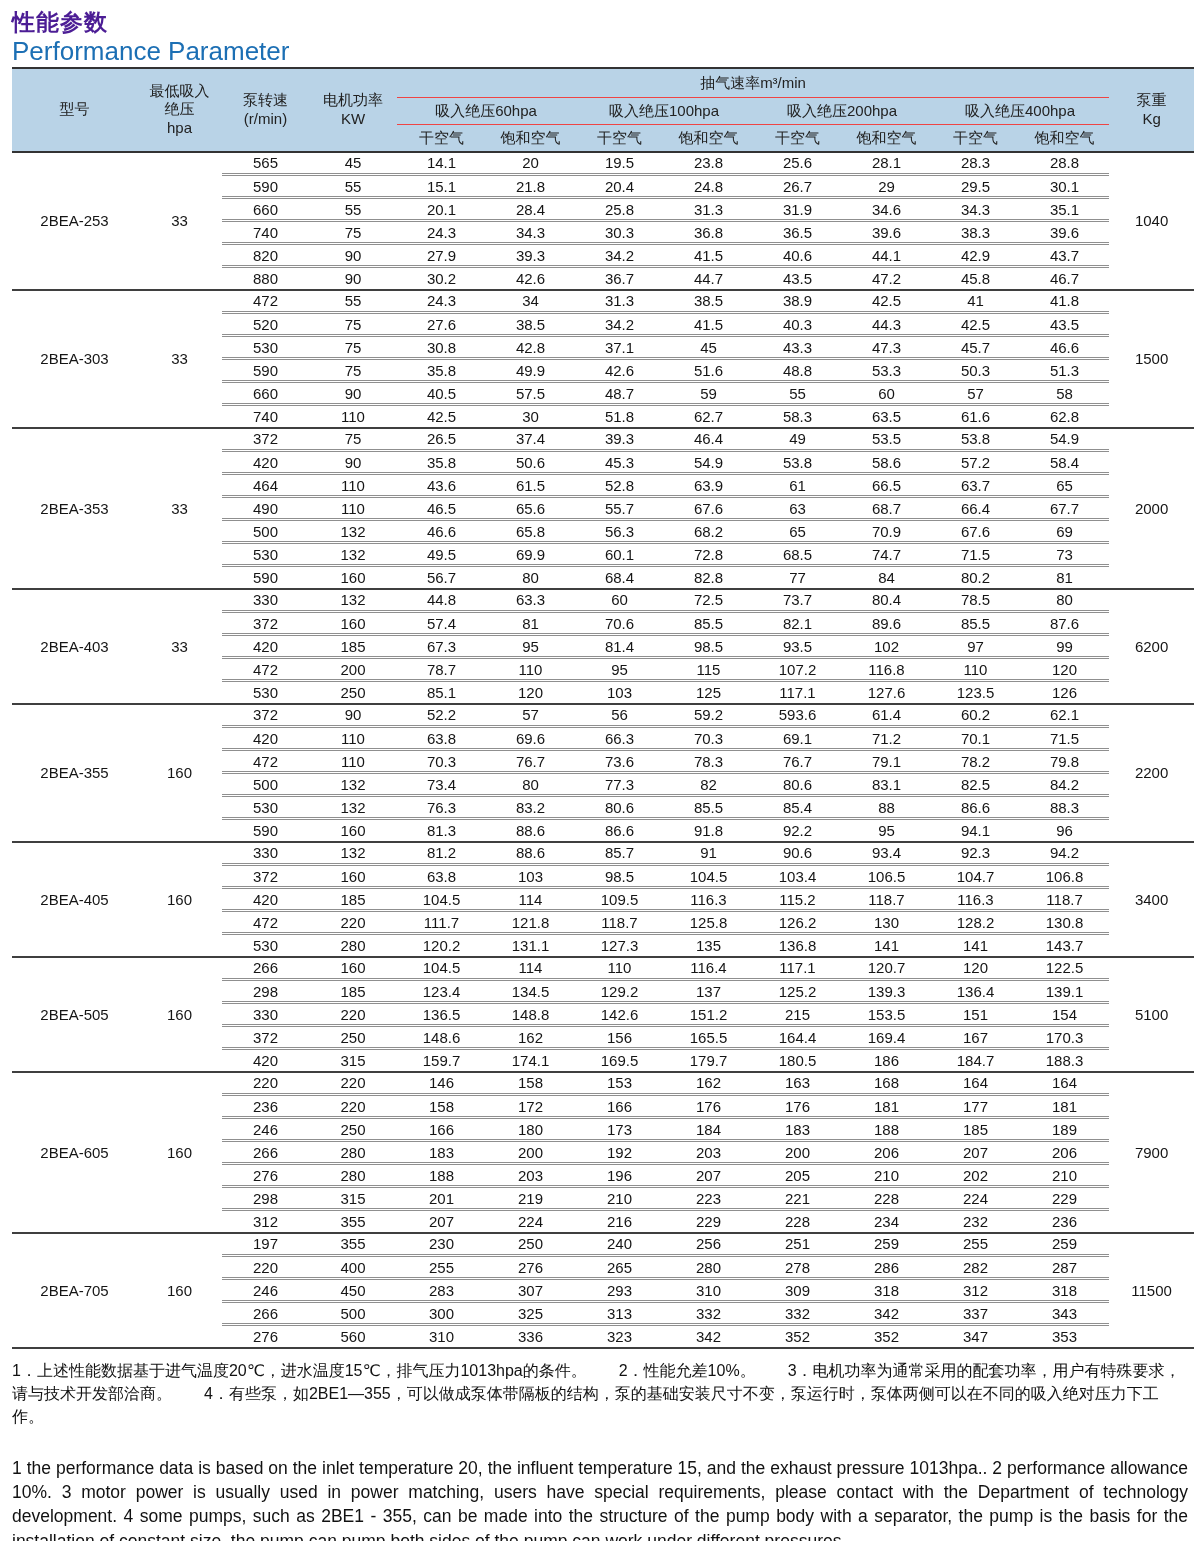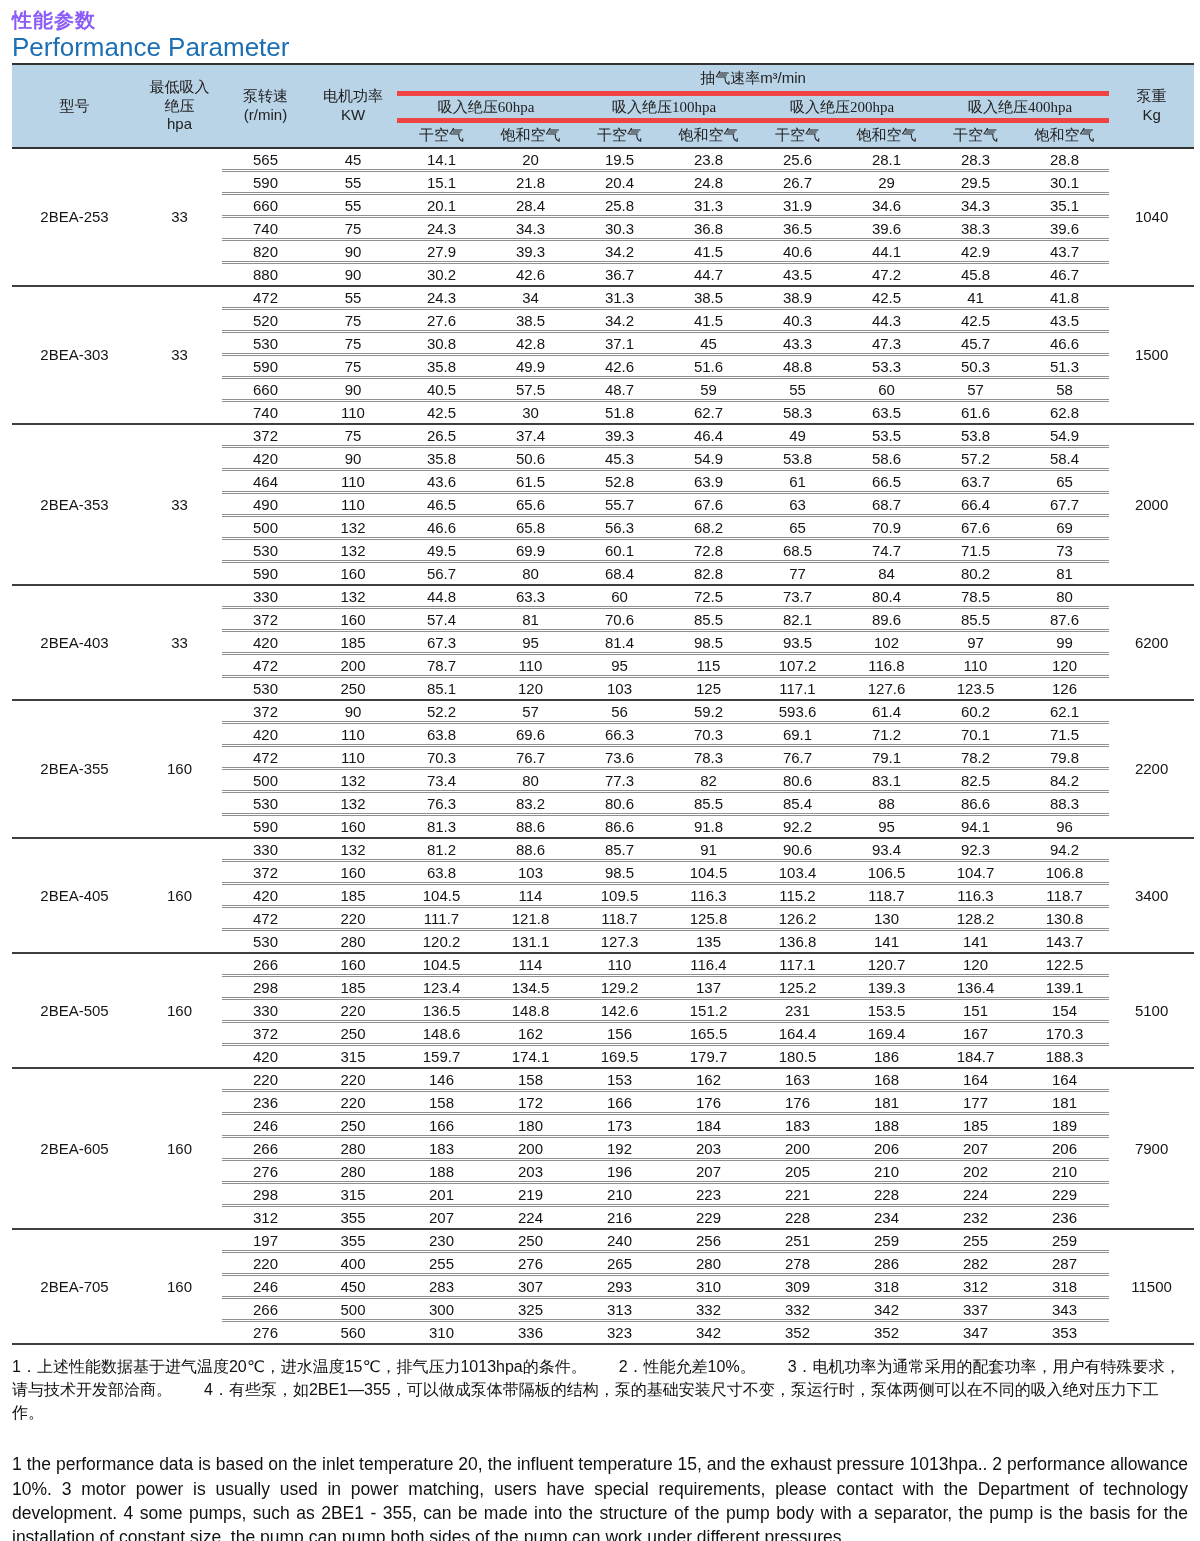--- a/index.html
+++ b/index.html
@@ -5,22 +5,22 @@
   * { margin: 0; padding: 0; box-sizing: border-box; }
   html, body { background: #ffffff; }
   body {
     width: 1200px;
     min-height: 1541px;
     font-family: "Liberation Sans", "DejaVu Sans", sans-serif;
     color: #1a1a1a;
     padding: 8px 12px 0 12px;
   }
   .title-zh {
-    color: #8b5cf6;
-    font-size: 20px;
+    color: #4c1d95;
+    font-size: 23px;
     font-weight: 700;
     letter-spacing: 1px;
     line-height: 1.25;
   }
   .title-en {
     color: #1c6fb4;
     font-size: 26px;
     font-weight: 400;
     line-height: 1.15;
   }
@@ -36,24 +36,24 @@
     font-weight: 400;
     padding: 0;
   }
   thead { background: #b9d3e7; }
   thead th {
     font-size: 15px;
     color: #222;
     line-height: 1.25;
   }
   thead tr.h1 th { height: 30px; }
-  thead tr.h2 th { height: 27px; font-family: Liberation Serif, serif; }
+  thead tr.h2 th { height: 27px; }
   thead tr.h3 th { height: 27px; }
   thead th.multiline { white-space: pre-line; }
-  thead th.line-under { border-bottom: 5px solid #ef4444; }
+  thead th.line-under { border-bottom: 1px solid #ef4444; }
   thead { border-bottom: 2px solid #333; }
   tbody td {
     font-size: 15px;
     height: 23px;
     color: #151515;
   }
   tbody td.sep { border-bottom: 3px double #8f8f8f; }
   tbody td.gend { border-bottom: 2px solid #3f3f3f; }
   tbody td.span-cell { font-size: 15px; text-align: center; }
   .notes { margin-top: 10px; }
@@ -593,21 +593,21 @@
           <td class="sep">136.4</td>
           <td class="sep">139.1</td>
         </tr>
         <tr>
           <td class="sep">330</td>
           <td class="sep">220</td>
           <td class="sep">136.5</td>
           <td class="sep">148.8</td>
           <td class="sep">142.6</td>
           <td class="sep">151.2</td>
-          <td class="sep">231</td>
+          <td class="sep">215</td>
           <td class="sep">153.5</td>
           <td class="sep">151</td>
           <td class="sep">154</td>
         </tr>
         <tr>
           <td class="sep">372</td>
           <td class="sep">250</td>
           <td class="sep">148.6</td>
           <td class="sep">162</td>
           <td class="sep">156</td>

